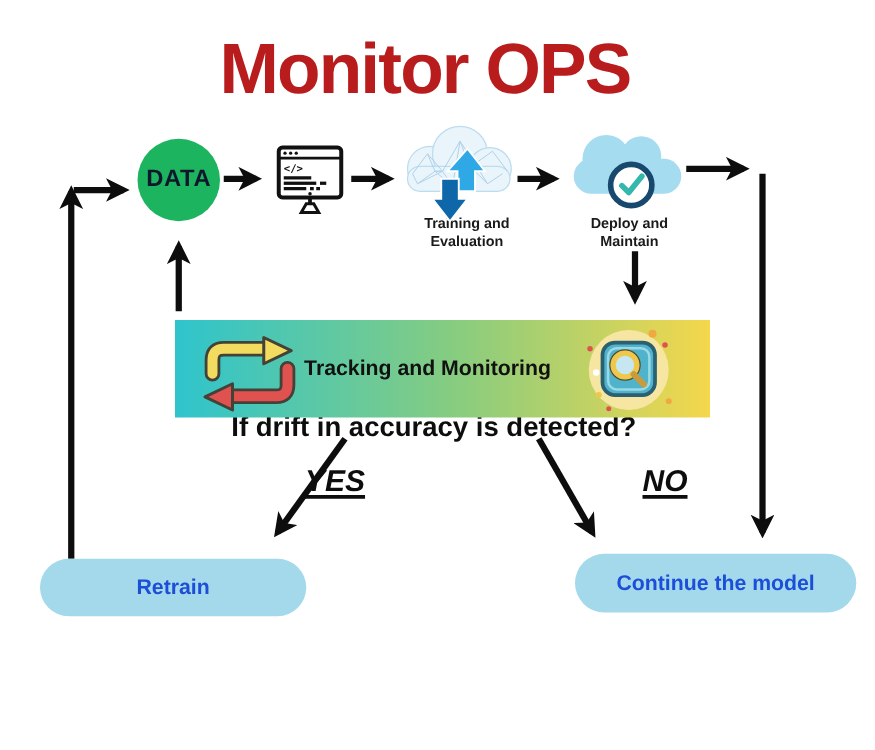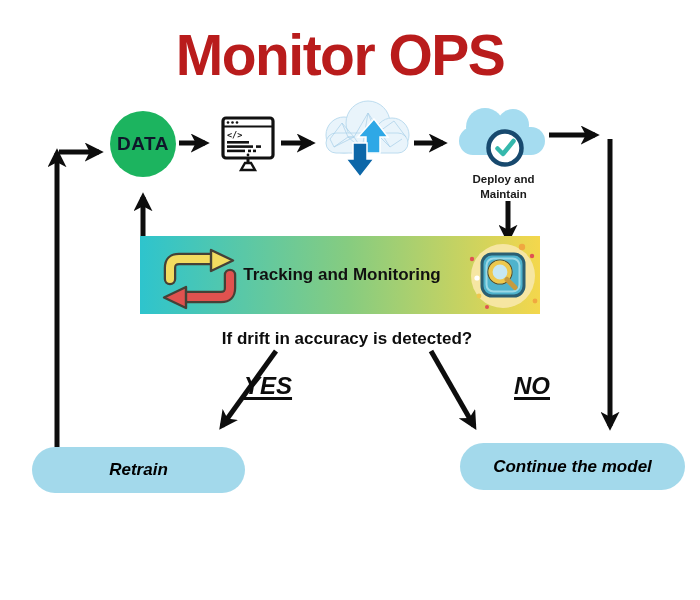--- a/index.html
+++ b/index.html
@@ -11,32 +11,32 @@
   #arrows{position:absolute;top:0;left:0;z-index:1;}
   .node{z-index:2;}
   .data-circle{left:110px;top:111px;width:66px;height:66px;border-radius:50%;
                background:#1cb45f;display:flex;align-items:center;justify-content:center;
                font-size:19px;font-weight:800;color:#0f172a;letter-spacing:.5px;}
   .step-label{font-size:11.5px;font-weight:700;line-height:1.32;text-align:center;
               white-space:pre-line;color:#1a1a1a;}
   .lbl-clean{left:185px;top:177px;width:125px;}
   .lbl-train{left:311px;top:172px;width:125px;}
   .lbl-deploy{left:441px;top:172px;width:125px;}
-  .banner{left:140px;top:236px;width:400px;height:78px;
-          background:linear-gradient(90deg,#2ec4cd 0%,#86cc80 52%,#f4d74c 100%);}
+  .banner{left:140px;top:256px;width:400px;height:78px;
+          background:linear-gradient(90deg,#2ec4cd 0%,#86cc80 52%,#f4d74c 100%);padding-left:28px;}
   .banner-label{position:absolute;left:96px;top:0;width:212px;height:100%;
                 display:flex;align-items:center;justify-content:center;
                 font-size:17px;font-weight:700;color:#111;}
-  .question{left:0;top:329px;width:694px;text-align:center;font-size:17px;font-weight:700;}
+  .question{left:0;top:329px;width:694px;text-align:center;font-size:22px;font-weight:700;}
   .branch{font-size:24px;font-weight:800;font-style:italic;
           text-decoration:underline;text-decoration-thickness:2.5px;text-underline-offset:3px;margin-left:48px;}
   .branch-yes{left:196px;top:372px;}
   .branch-no{left:466px;top:372px;}
   .pill{background:#a3d9eb;display:flex;align-items:center;justify-content:center;
-        font-size:17px;font-weight:700;color:#000000;font-style:italic;}
+        font-size:17px;font-weight:700;color:#1d4ed8;}
   .pill-retrain{left:32px;top:447px;width:213px;height:46px;border-radius:23px;}
   .pill-continue{left:460px;top:443px;width:225px;height:47px;border-radius:24px;}
   .icon-box{z-index:2;}
 </style>
 </head>
 <body>
 
 <div id="canvas">
 
   <svg id="arrows" width="700" height="600" viewBox="0 0 700 600">
@@ -97,20 +97,22 @@
       <g stroke="#a8cfe8" stroke-width="0.8" fill="none" opacity="0.9">
         <polyline points="12,44 24,28 36,42 50,18 62,36 76,26 88,42"></polyline>
         <polyline points="16,52 30,42 44,54 58,38 72,52 84,44"></polyline>
         <polyline points="24,28 30,42 36,42 44,54 50,18 58,38 62,36 72,52"></polyline>
         <polyline points="12,44 16,52 36,42 30,42"></polyline>
       </g>
       <polygon points="56,24 70,42 62,42 62,58 48,58 48,42 40,42" fill="#2fa8e6" stroke="#fff" stroke-width="1.5"></polygon>
       <polygon points="42,82 28,64 35,64 35,48 49,48 49,64 56,64" fill="#0d67a8" stroke="#fff" stroke-width="1.5"></polygon>
     </svg>
   </div>
+  <div class="abs step-label lbl-train">Training and
+Evaluation</div>
 
   <div class="abs icon-box" style="left:455px;top:99px;">
     <svg width="94" height="74" viewBox="0 0 94 74">
       <g fill="#a5dcf0">
         <circle cx="30" cy="28" r="19"></circle>
         <circle cx="58" cy="26" r="16"></circle>
         <rect x="4" y="28" width="86" height="28" rx="14"></rect>
       </g>
       <circle cx="50" cy="49" r="16.5" fill="#fff" stroke="#17496e" stroke-width="4.5"></circle>
       <path d="M42.5,49.5 L48,55 L58.5,42" stroke="#35b8ac" stroke-width="4.5" fill="none" stroke-linecap="round" stroke-linejoin="round"></path>

